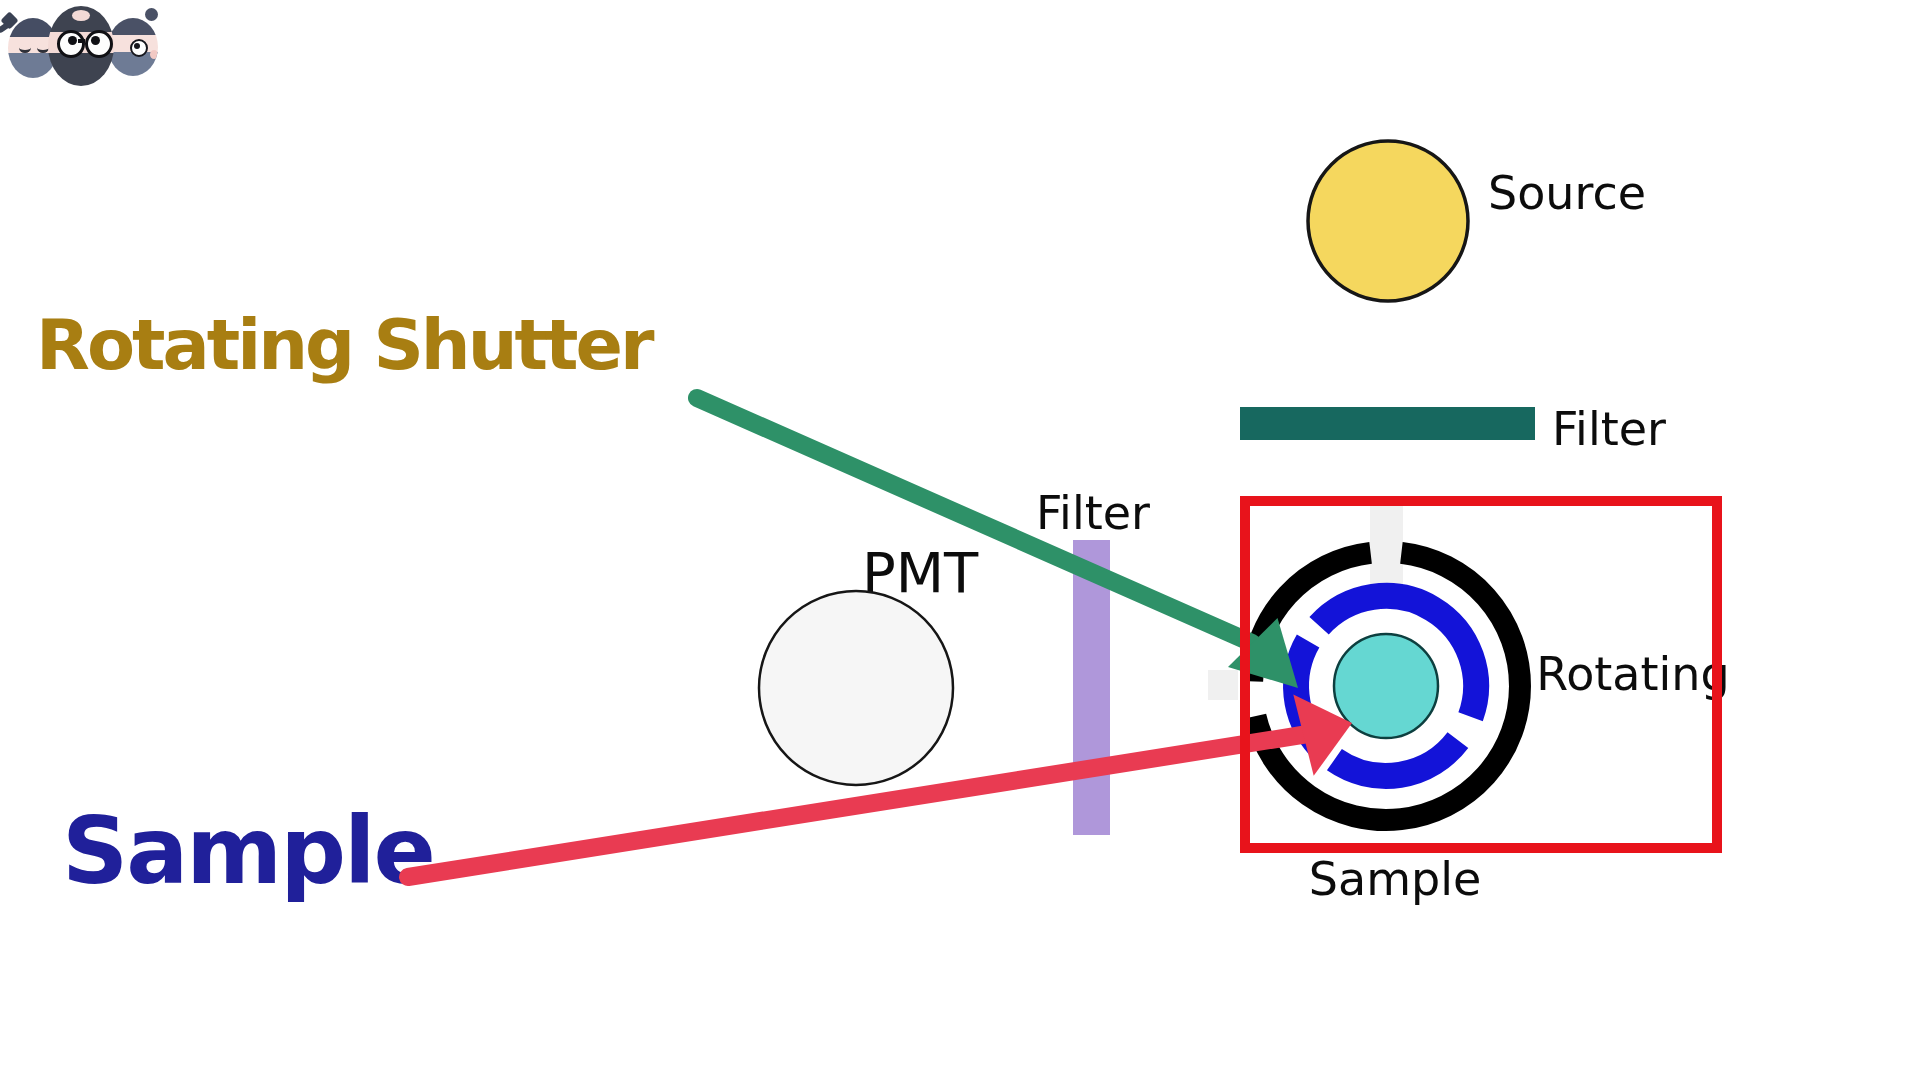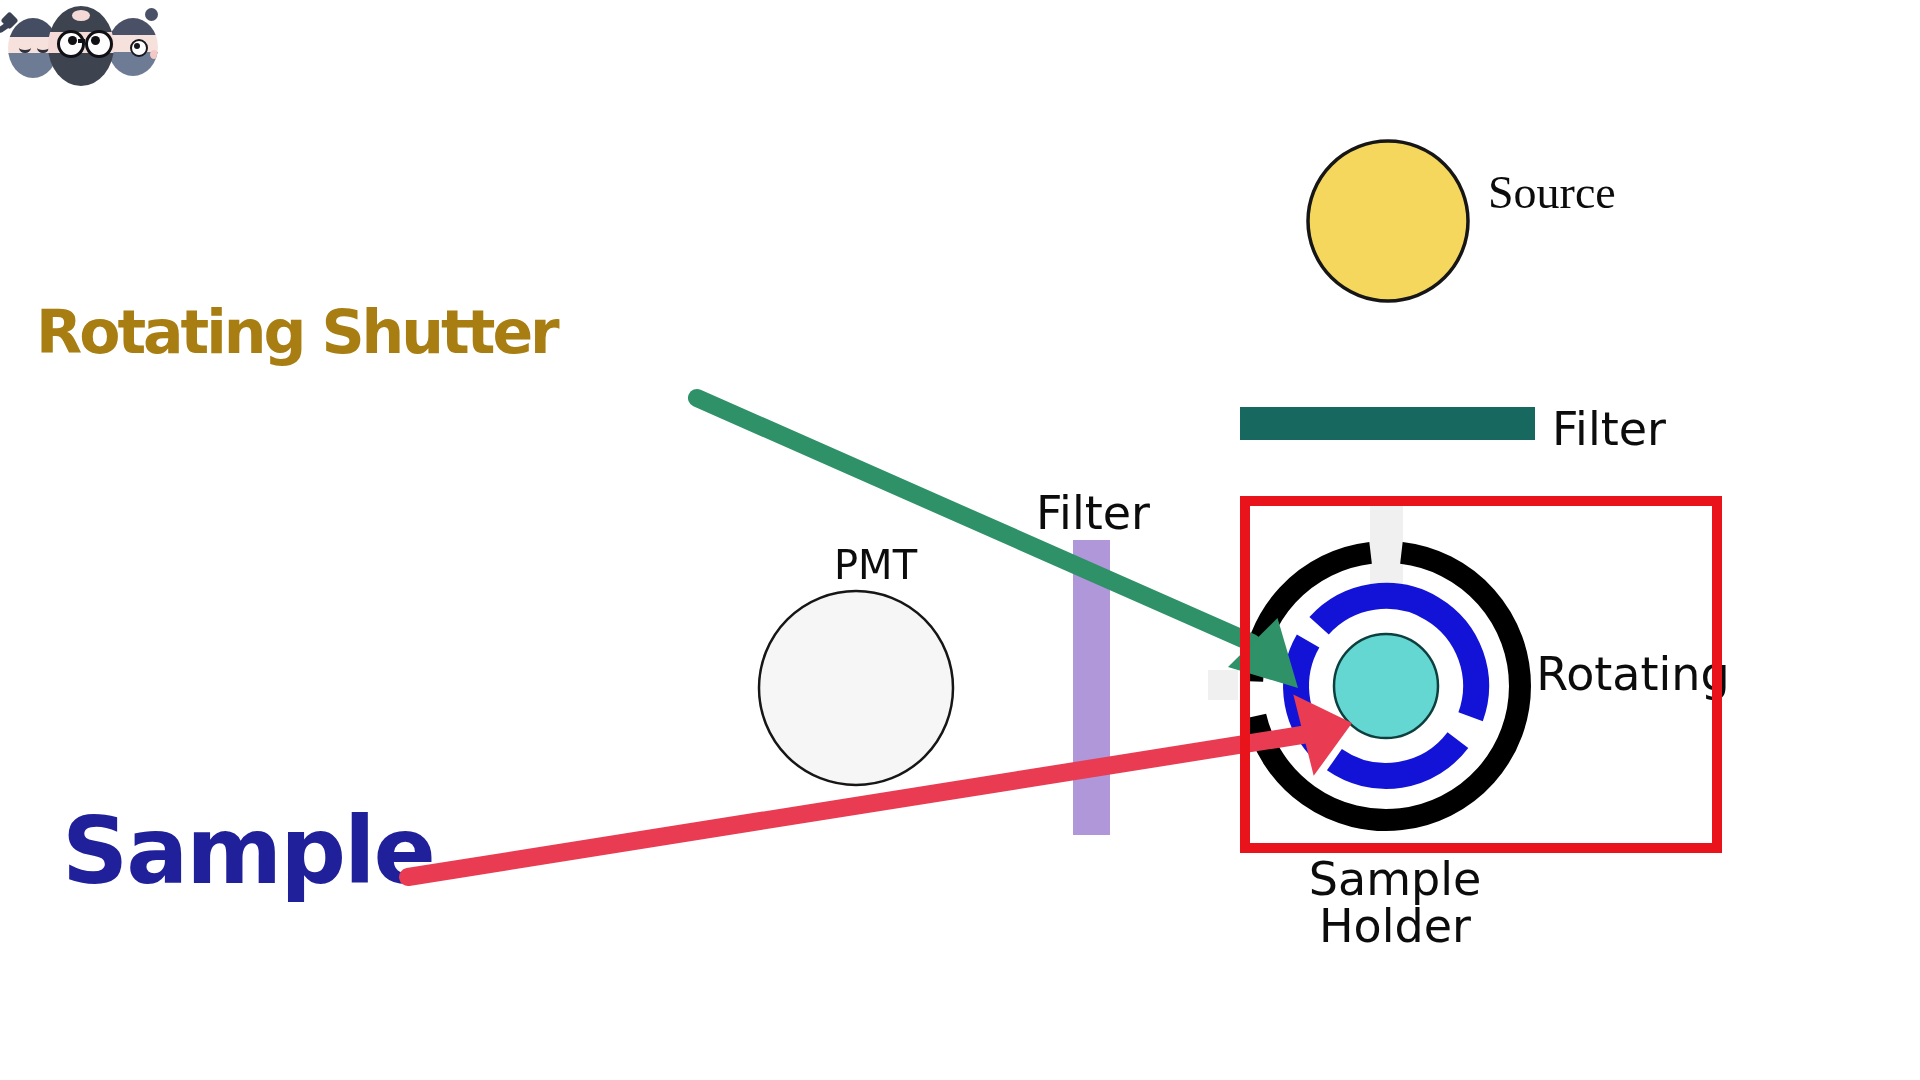--- a/index.html
+++ b/index.html
@@ -2,27 +2,27 @@
 <html><head>
 <meta charset="utf-8">
 <style>
   html,body{margin:0;padding:0;background:#ffffff;}
   .canvas{position:relative;width:1920px;height:1080px;background:#ffffff;overflow:hidden;
           font-family:"DejaVu Sans","Liberation Sans",sans-serif;}
   svg.layer{position:absolute;left:0;top:0;}
 
   
   .big-title{position:absolute;font-weight:bold;white-space:nowrap;line-height:1;}
-  .title-gold{left:36px;top:302px;font-size:60px;letter-spacing:-3px;text-align:center;}
+  .title-gold{left:36px;top:310px;font-size:70px;letter-spacing:-3px;text-align:center;}
   .title-blue{left:62px;top:806px;font-size:92px;letter-spacing:-2px;}
 
   
   .lbl{position:absolute;color:#0c0c0c;font-size:46px;line-height:1;white-space:nowrap;}
-  .lbl-pmt{left:834px;top:545px;font-size:40px;}
-  .lbl-source{left:1488px;top:170px;font-family:Liberation Serif, serif;}
+  .lbl-pmt{left:862px;top:545px;font-size:56px;}
+  .lbl-source{left:1488px;top:170px;}
   .lbl-filter-top{left:1552px;top:406px;}
   .lbl-filter-mid{left:1036px;top:490px;}
   .lbl2{position:absolute;color:#0c0c0c;font-size:46px;line-height:48px;text-align:center;}
   .lbl-shutter-box{left:1528px;top:650px;width:210px;}
   .lbl-holder{left:1295px;top:856px;width:200px;line-height:47px;}
 
   
   .logo{position:absolute;left:6px;top:6px;width:152px;height:96px;}
   .head{position:absolute;border-radius:50%;overflow:hidden;}
   .head-left{left:2px;top:12px;width:50px;height:60px;z-index:1;
@@ -78,21 +78,20 @@
 
   <div class="lbl lbl-pmt">PMT</div>
   <div class="lbl lbl-source">Source</div>
   <div class="lbl lbl-filter-top">Filter</div>
   <div class="lbl lbl-filter-mid">Filter</div>
   <div class="lbl2 lbl-shutter-box">
     <div>Rotating</div>
   </div>
   <div class="lbl2 lbl-holder">
     <div>Sample</div>
-    <div>Holder</div>
   </div>
 
   <svg class="layer" width="1920" height="1080" viewBox="0 0 1920 1080">
 
     <rect x="1208" y="670" width="30" height="30" fill="#F0F0F0"></rect>
     <rect x="1370" y="506" width="33" height="80" fill="#F0F0F0"></rect>
 
     <circle cx="1388" cy="221" r="80" stroke="#161616" stroke-width="3.5" fill="#F5D75E"></circle>
 
     <rect x="1240" y="407" width="295" height="33" fill="#17685F"></rect>

